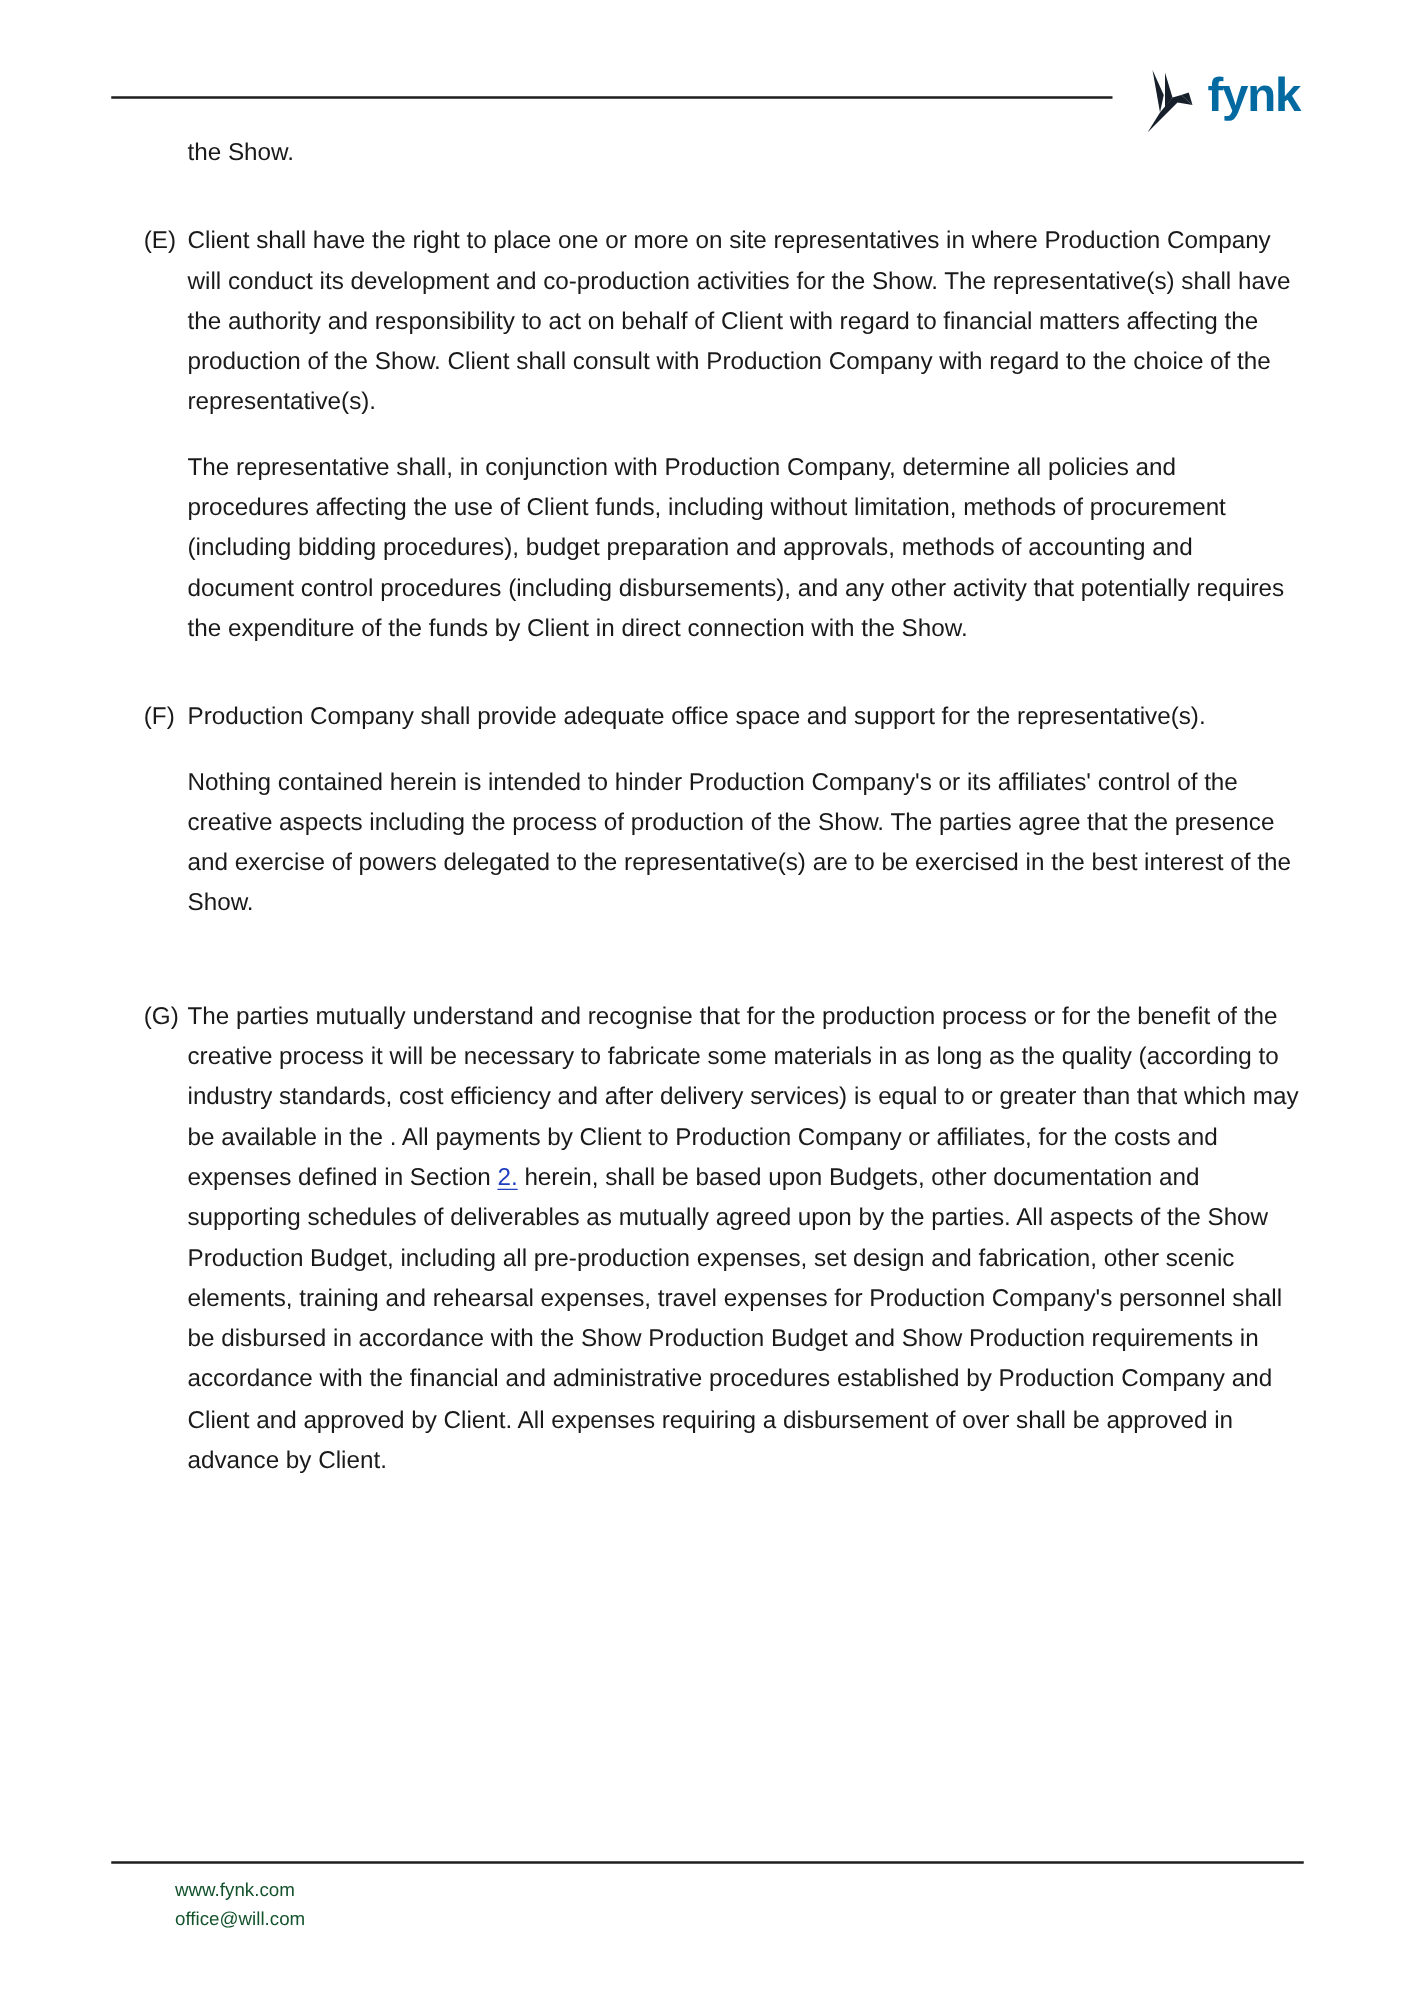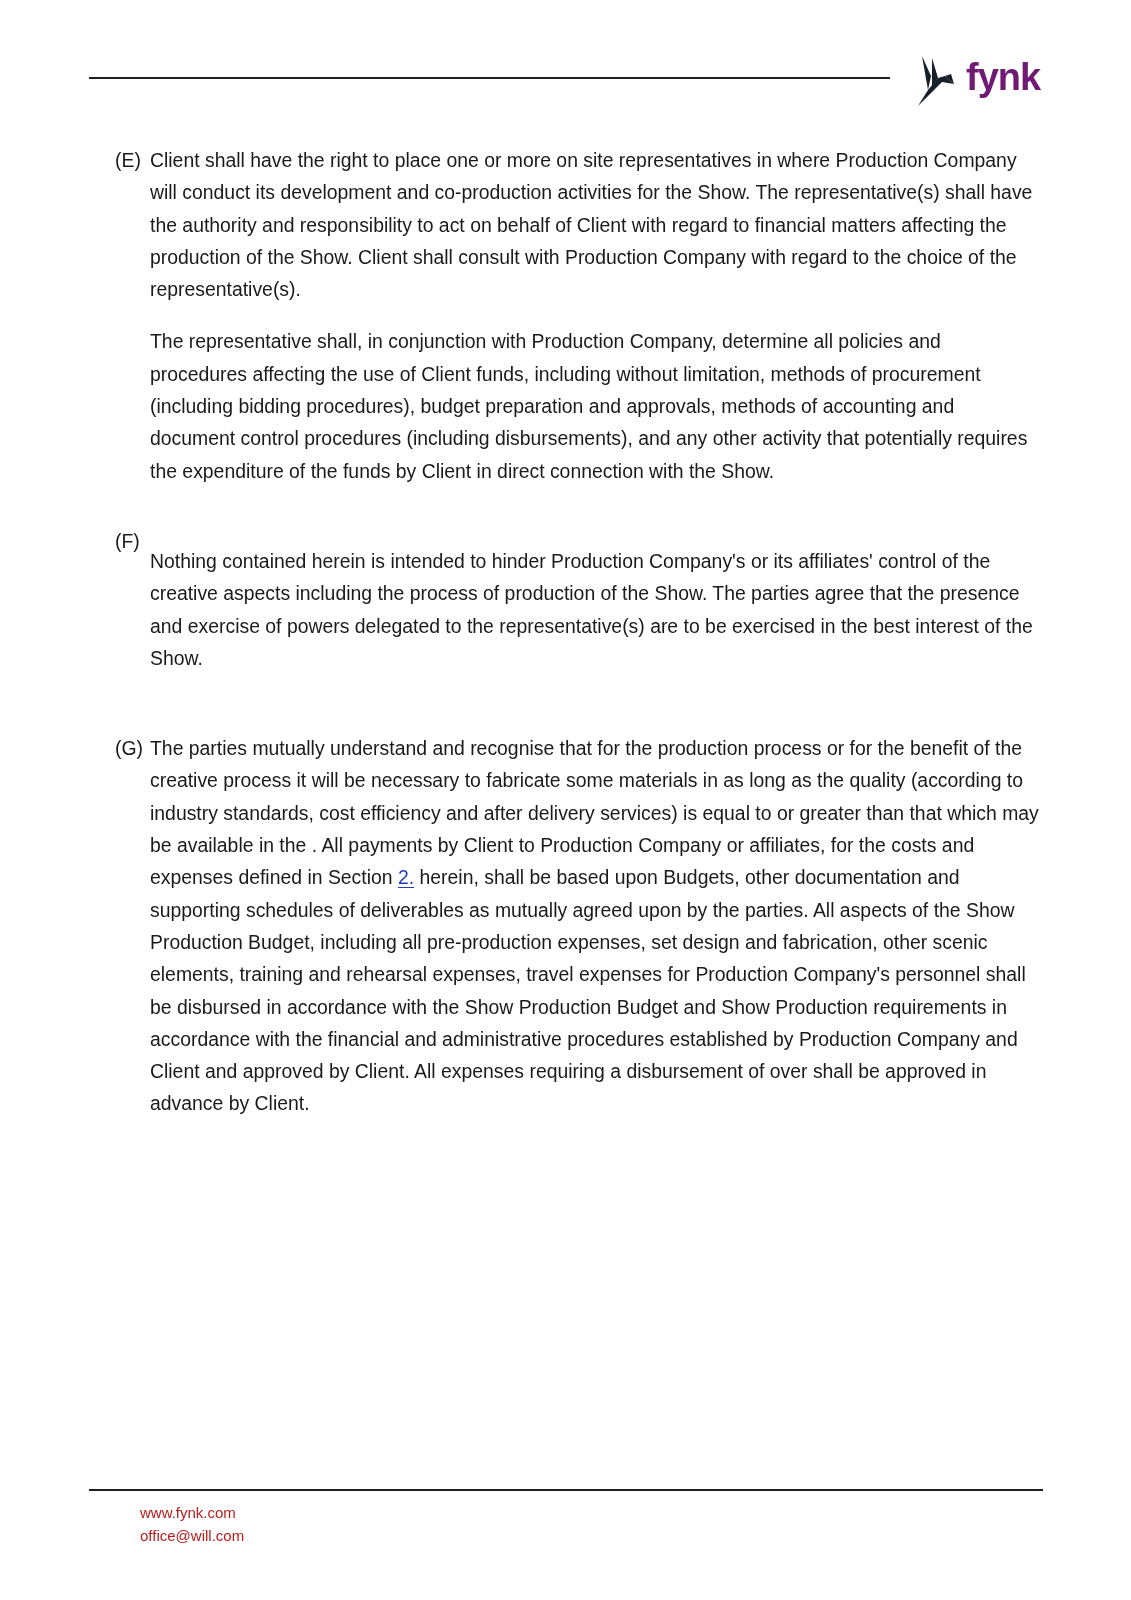--- a/index.html
+++ b/index.html
@@ -29,21 +29,21 @@
       top: 52px;
       height: 55px;
       display: flex;
       align-items: center;
     }
     .logo svg { display: block; }
     .logo-text {
       font-family: "Liberation Sans", "DejaVu Sans", sans-serif;
       font-weight: 700;
       font-size: 38px;
-      color: #701a75;
+      color: #0369a1;
       letter-spacing: -1px;
       margin-left: 8px;
       line-height: 1;
       margin-top: -6px;
     }
     .content {
       position: absolute;
       left: 150px;
       top: 106px;
       width: 890px;
@@ -71,55 +71,57 @@
       width: 954px;
       height: 2px;
       background: #1f1f1f;
     }
     .footer {
       position: absolute;
       left: 140px;
       top: 1501px;
       font-size: 15px;
       line-height: 23px;
-      color: #b91c1c;
+      color: #14532d;
     }
   </style>
 </head>
 <body>
 
 <div class="header-rule"></div>
 
 <div class="logo">
   <span>
     <svg width="40" height="52" viewBox="0 0 40 52">
       <polygon points="4,2 13,22 10,36" fill="#17202a"></polygon>
       <polygon points="14,4 20,24 14,32" fill="#17202a"></polygon>
       <polygon points="10,36 20,24 27,22 36,30 24,28 0,52" fill="#17202a"></polygon>
       <polygon points="27,22 33,20 36,30" fill="#17202a"></polygon>
     </svg>
   </span>
   <span class="logo-text">fynk</span>
 </div>
 
 <div class="content">
+  <p class="para">the Show.</p>
 
   <div class="gap-lg"></div>
 
   <div class="clause">
     <span class="clause-label">(E)</span>
     <p class="para">Client shall have the right to place one or more on site representatives in where Production Company will conduct its development and co-production activities for the Show. The representative(s) shall have the authority and responsibility to act on behalf of Client with regard to financial matters affecting the production of the Show. Client shall consult with Production Company with regard to the choice of the representative(s).</p>
     <div class="gap-sm"></div>
     <p class="para">The representative shall, in conjunction with Production Company, determine all policies and procedures affecting the use of Client funds, including without limitation, methods of procurement (including bidding procedures), budget preparation and approvals, methods of accounting and document control procedures (including disbursements), and any other activity that potentially requires the expenditure of the funds by Client in direct connection with the Show.</p>
   </div>
 
   <div class="gap-lg"></div>
 
   <div class="clause">
     <span class="clause-label">(F)</span>
+    <p class="para">Production Company shall provide adequate office space and support for the representative(s).</p>
     <div class="gap-sm"></div>
     <p class="para">Nothing contained herein is intended to hinder Production Company's or its affiliates' control of the creative aspects including the process of production of the Show. The parties agree that the presence and exercise of powers delegated to the representative(s) are to be exercised in the best interest of the Show.</p>
     <div class="gap-sm"></div>
   </div>
 
   <div class="gap-lg"></div>
 
   <div class="clause">
     <span class="clause-label">(G)</span>
     <p class="para"><span>The parties mutually understand and recognise that for the production process or for the benefit of the creative process it will be necessary to fabricate some materials in as long as the quality (according to industry standards, cost efficiency and after delivery services) is equal to or greater than that which may be available in the . All payments by Client to Production Company or affiliates, for the costs and expenses defined in Section </span><a class="xref">2.</a><span> herein, shall be based upon Budgets, other documentation and supporting schedules of deliverables as mutually agreed upon by the parties. All aspects of the Show Production Budget, including all pre-production expenses, set design and fabrication, other scenic elements, training and rehearsal expenses, travel expenses for Production Company's personnel shall be disbursed in accordance with the Show Production Budget and Show Production requirements in accordance with the financial and administrative procedures established by Production Company and Client and approved by Client. All expenses requiring a disbursement of over shall be approved in advance by Client.</span></p>

